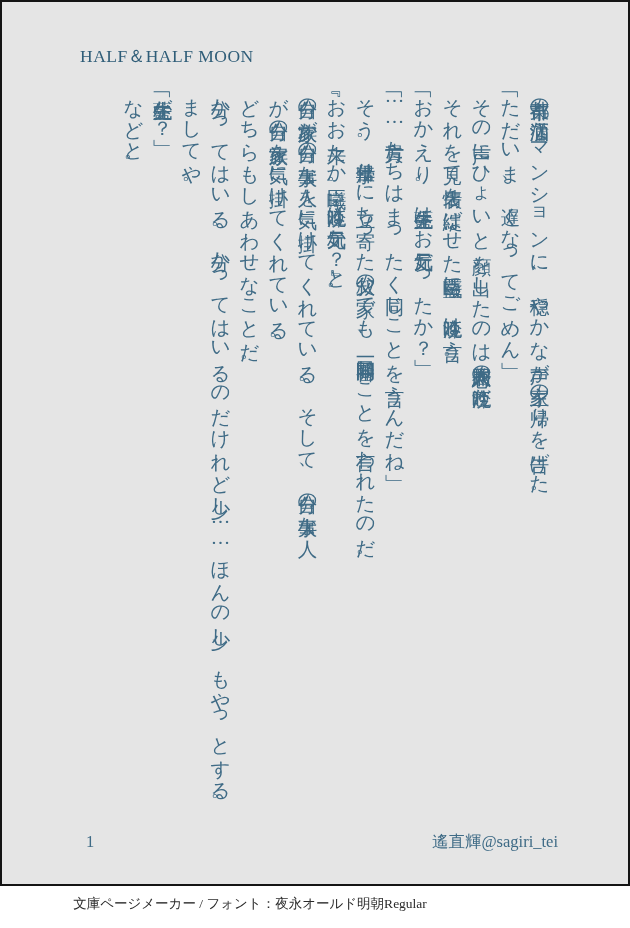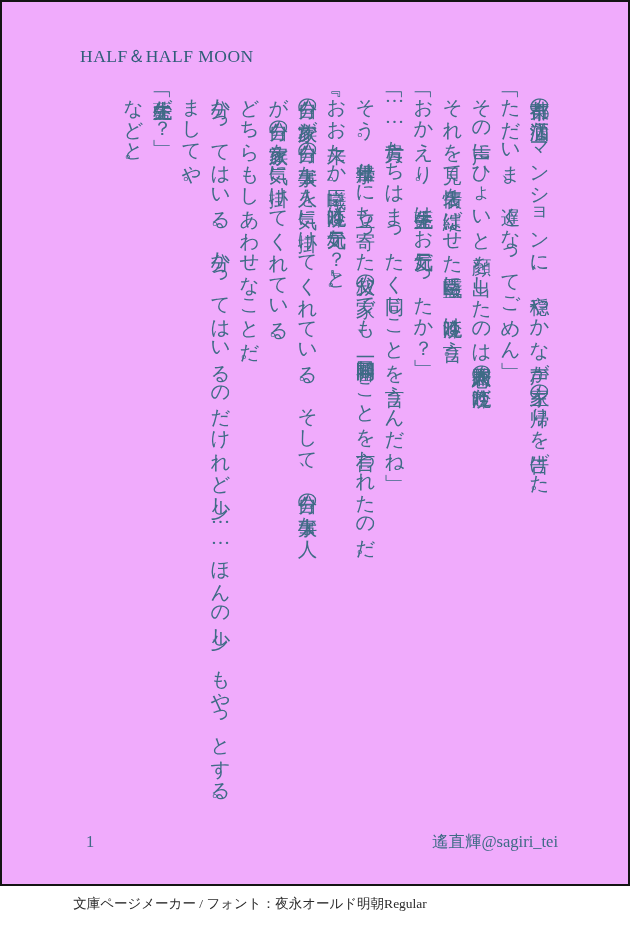--- a/index.html
+++ b/index.html
@@ -7,21 +7,21 @@
     margin: 0;
     padding: 0;
     width: 630px;
     background: #ffffff;
     font-family: "Liberation Serif", "DejaVu Serif", serif;
   }
   .page {
     position: relative;
     width: 630px;
     height: 886px;
-    background: #f0abfc;
+    background: #e5e5e5;
     border: 2px solid #141414;
     overflow: hidden;
   }
   .header-title {
     position: absolute;
     top: 42px;
     left: 78px;
     font-size: 17.5px;
     letter-spacing: 0.5px;
     color: #2f5d78;

